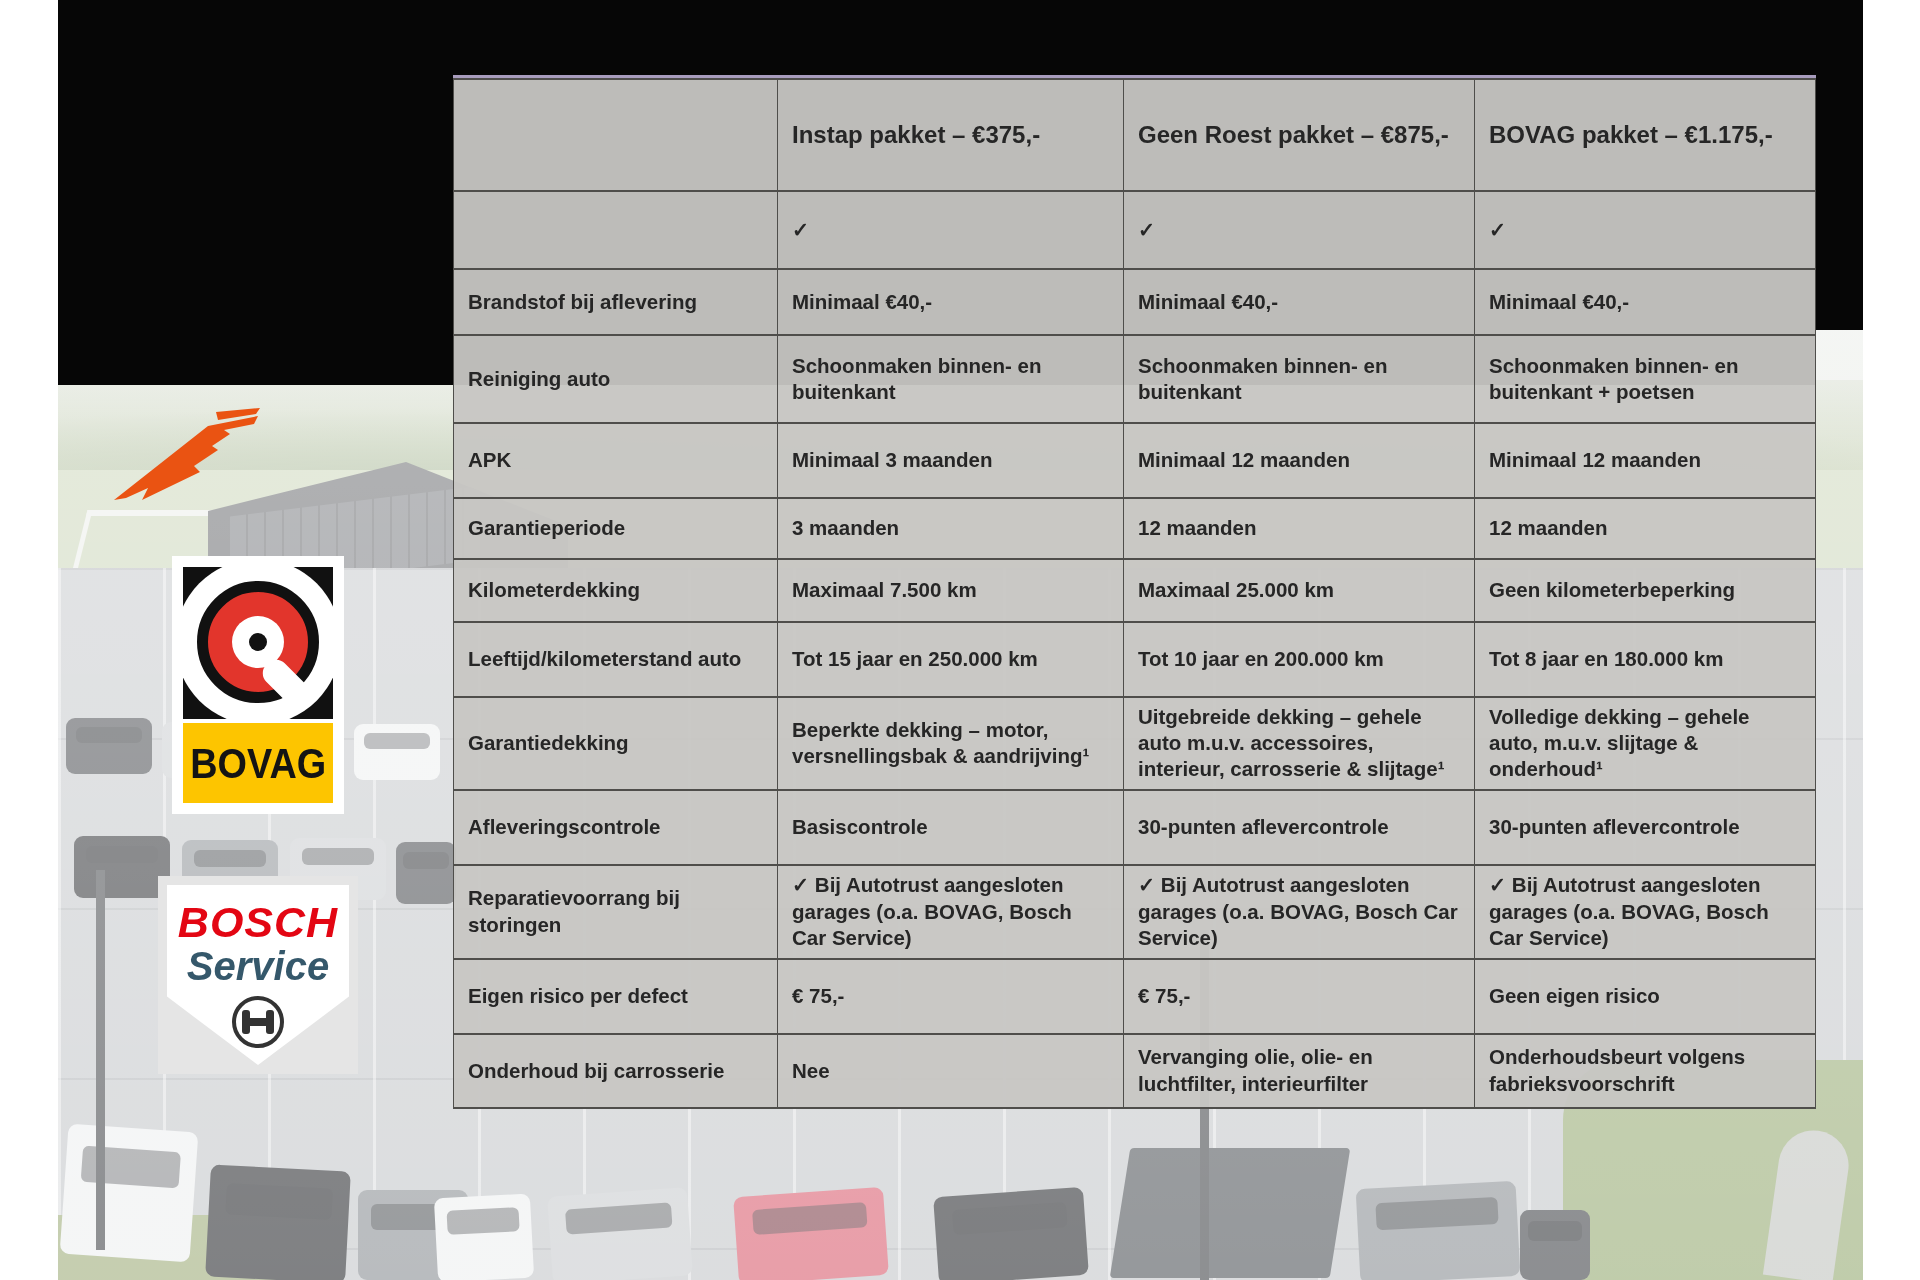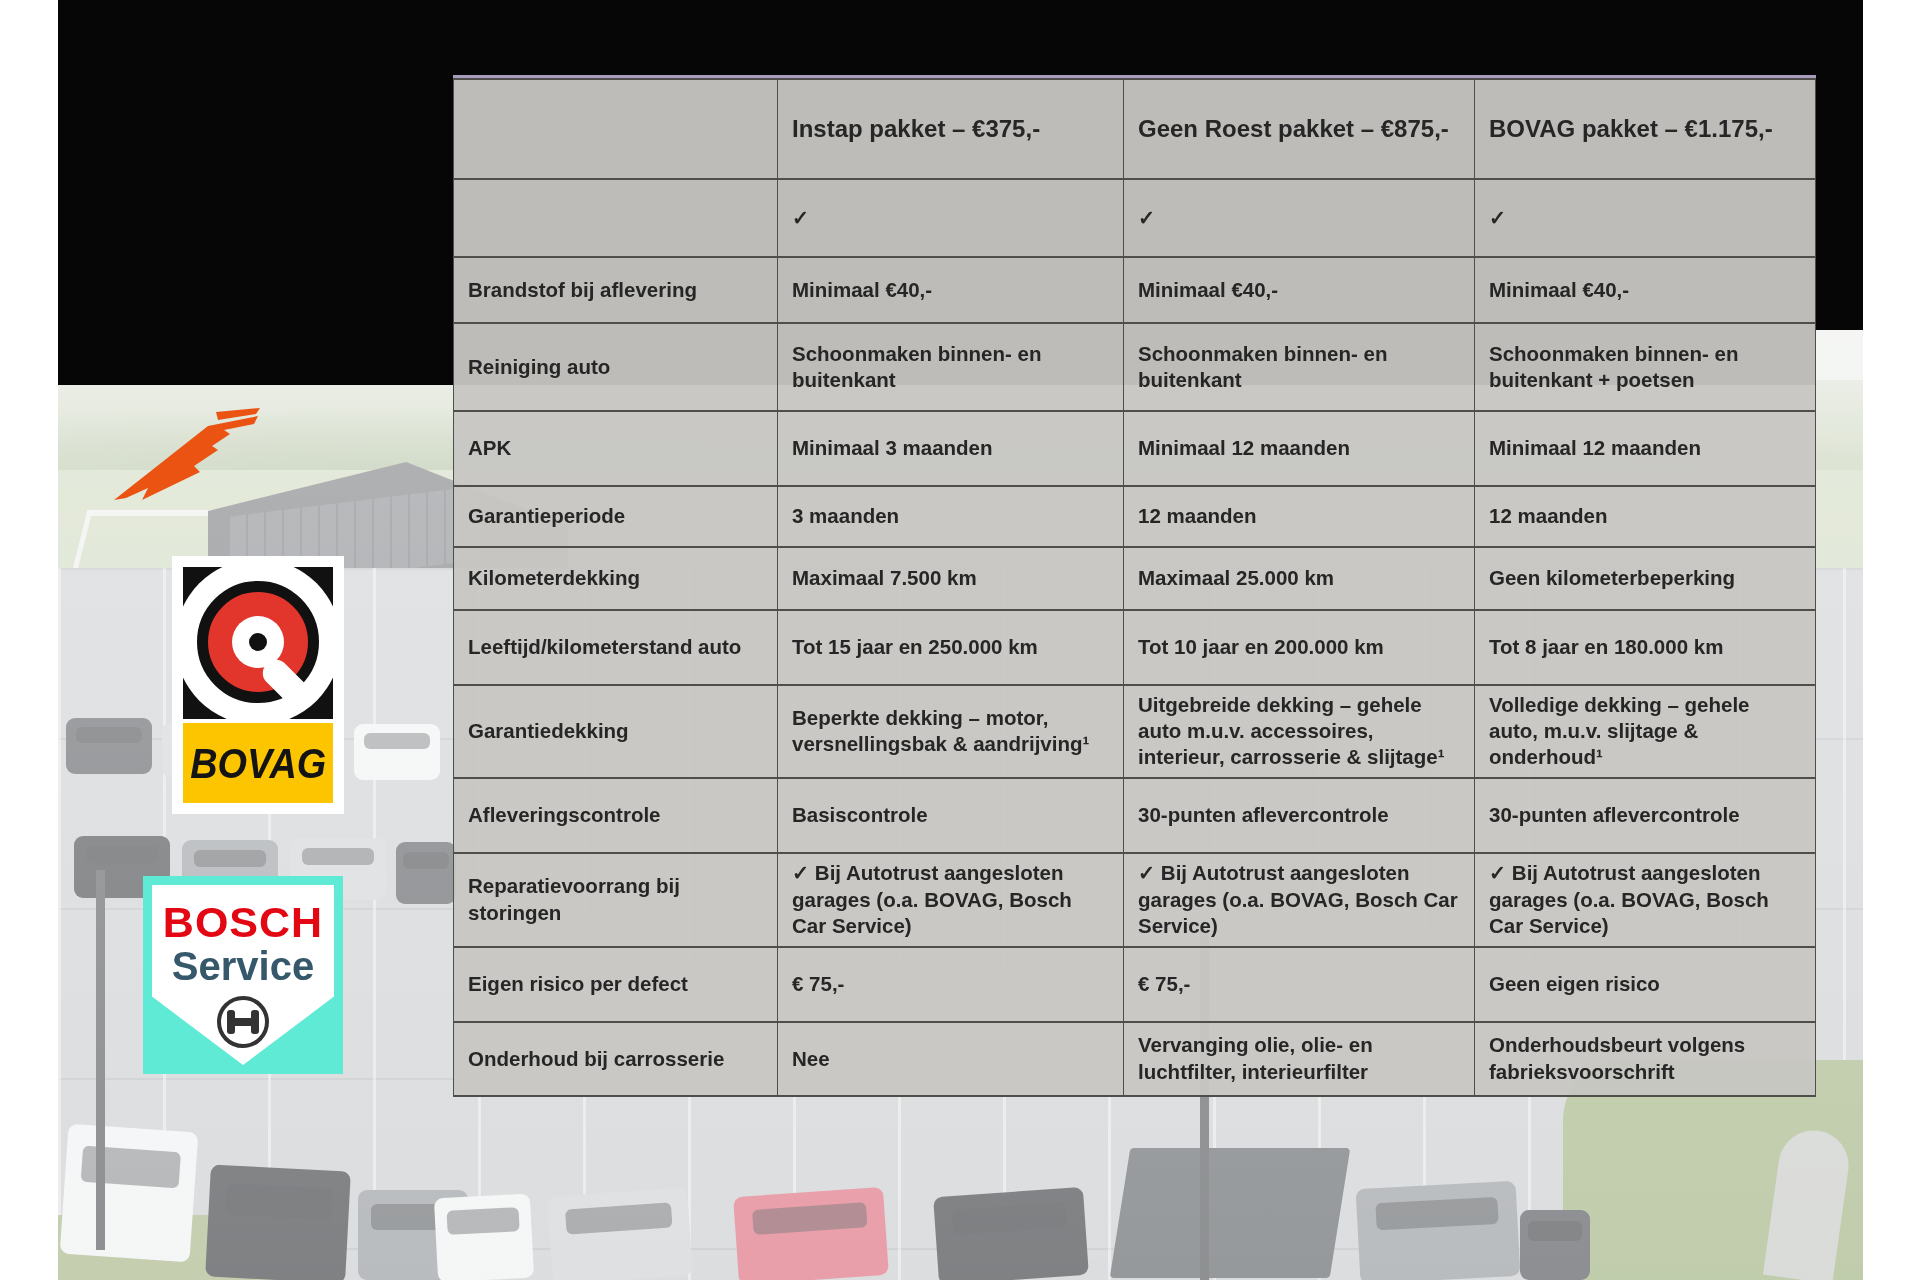--- a/index.html
+++ b/index.html
@@ -52,54 +52,54 @@
   .ar-name{margin-top:4px;text-align:center;font-size:37px;font-weight:bold;letter-spacing:7px;color:#f0f0f0;}
 
   
   .rdw{position:absolute;left:112px;top:408px;width:300px;height:105px;}
   .rdw .swoosh{position:absolute;left:0;top:0;}
   .rdw .rdw-text{position:absolute;left:138px;top:18px;font-family:"DejaVu Serif",serif;
        font-size:62px;font-weight:600;color:#1c1c1c;letter-spacing:2px;}
 
   
   .bovag{position:absolute;left:172px;top:556px;width:172px;height:258px;background:#ffffff;
-       padding:0;box-sizing:border-box;font-style:italic;}
+       padding:0;box-sizing:border-box;}
   .bovag-top{position:absolute;left:11px;top:11px;width:150px;height:152px;background:#111111;overflow:hidden;}
   .bovag-ring{position:absolute;left:-8px;top:-8px;width:166px;height:166px;border-radius:50%;
        background:#ffffff;}
   .bovag-red{position:absolute;left:14px;top:14px;width:122px;height:122px;border-radius:50%;background:#e2352c;
        border:11px solid #111111;box-sizing:border-box;}
   .bovag-handle{position:absolute;left:84px;top:84px;width:58px;height:26px;background:#ffffff;
        transform:rotate(45deg);transform-origin:0 50%;border-radius:12px;}
   .bovag-hub{position:absolute;left:49px;top:49px;width:52px;height:52px;border-radius:50%;background:#ffffff;}
   .bovag-hub-in{position:absolute;left:66px;top:66px;width:18px;height:18px;border-radius:50%;background:#111111;}
   .bovag-bottom{position:absolute;left:11px;top:167px;width:150px;height:80px;background:#fdc500;
        display:flex;align-items:center;justify-content:center;}
   .bovag-word{font-size:43px;font-weight:bold;color:#141414;letter-spacing:0px;transform:scaleX(.88);
        font-stretch:condensed;}
 
   
-  .bosch{position:absolute;left:143px;top:876px;width:200px;height:198px;background:#5eead4;}
+  .bosch{position:absolute;left:158px;top:876px;width:200px;height:198px;background:#e5e5e5;font-style:italic;}
   .bosch-shield{position:absolute;left:9px;top:9px;width:182px;height:180px;background:#ffffff;
        clip-path:polygon(0 0,100% 0,100% 62%,50% 100%,0 62%);}
   .bosch-word{position:absolute;left:0;top:22px;width:100%;text-align:center;color:#e30613;
        font-size:43px;font-weight:bold;letter-spacing:1px;}
   .bosch-service{position:absolute;left:0;top:68px;width:100%;text-align:center;color:#35586b;
        font-size:40px;font-weight:bold;}
   .bosch-symbol{position:absolute;left:50%;top:118px;transform:translateX(-50%);}
 
   
   .table-wrap{position:absolute;left:453px;top:75px;border-top:3px solid #a89cbd;}
   table.pkg{border-collapse:collapse;table-layout:fixed;width:1362px;}
   .pkg th,.pkg td{border:1px solid #4f4e4b;border-top-width:2px;border-bottom-width:2px;
        background:rgba(199,198,195,.95);padding:6px 14px;text-align:left;vertical-align:middle;
        color:#262626;font-weight:bold;overflow:hidden;}
   .pkg th{font-size:24px;}
   .pkg td{font-size:20.5px;line-height:1.28;}
-  .pkg thead tr{height:100px;}
+  .pkg thead tr{height:112px;}
   .pkg tbody tr:nth-child(1){height:78px;}
   .pkg tbody tr:nth-child(2){height:66px;padding-left:11px;}
   .pkg tbody tr:nth-child(3){height:88px;}
   .pkg tbody tr:nth-child(4){height:75px;}
   .pkg tbody tr:nth-child(5){height:61px;}
   .pkg tbody tr:nth-child(6){height:63px;}
   .pkg tbody tr:nth-child(7){height:75px;}
   .pkg tbody tr:nth-child(8){height:92px;}
   .pkg tbody tr:nth-child(9){height:75px;}
   .pkg tbody tr:nth-child(10){height:94px;}

